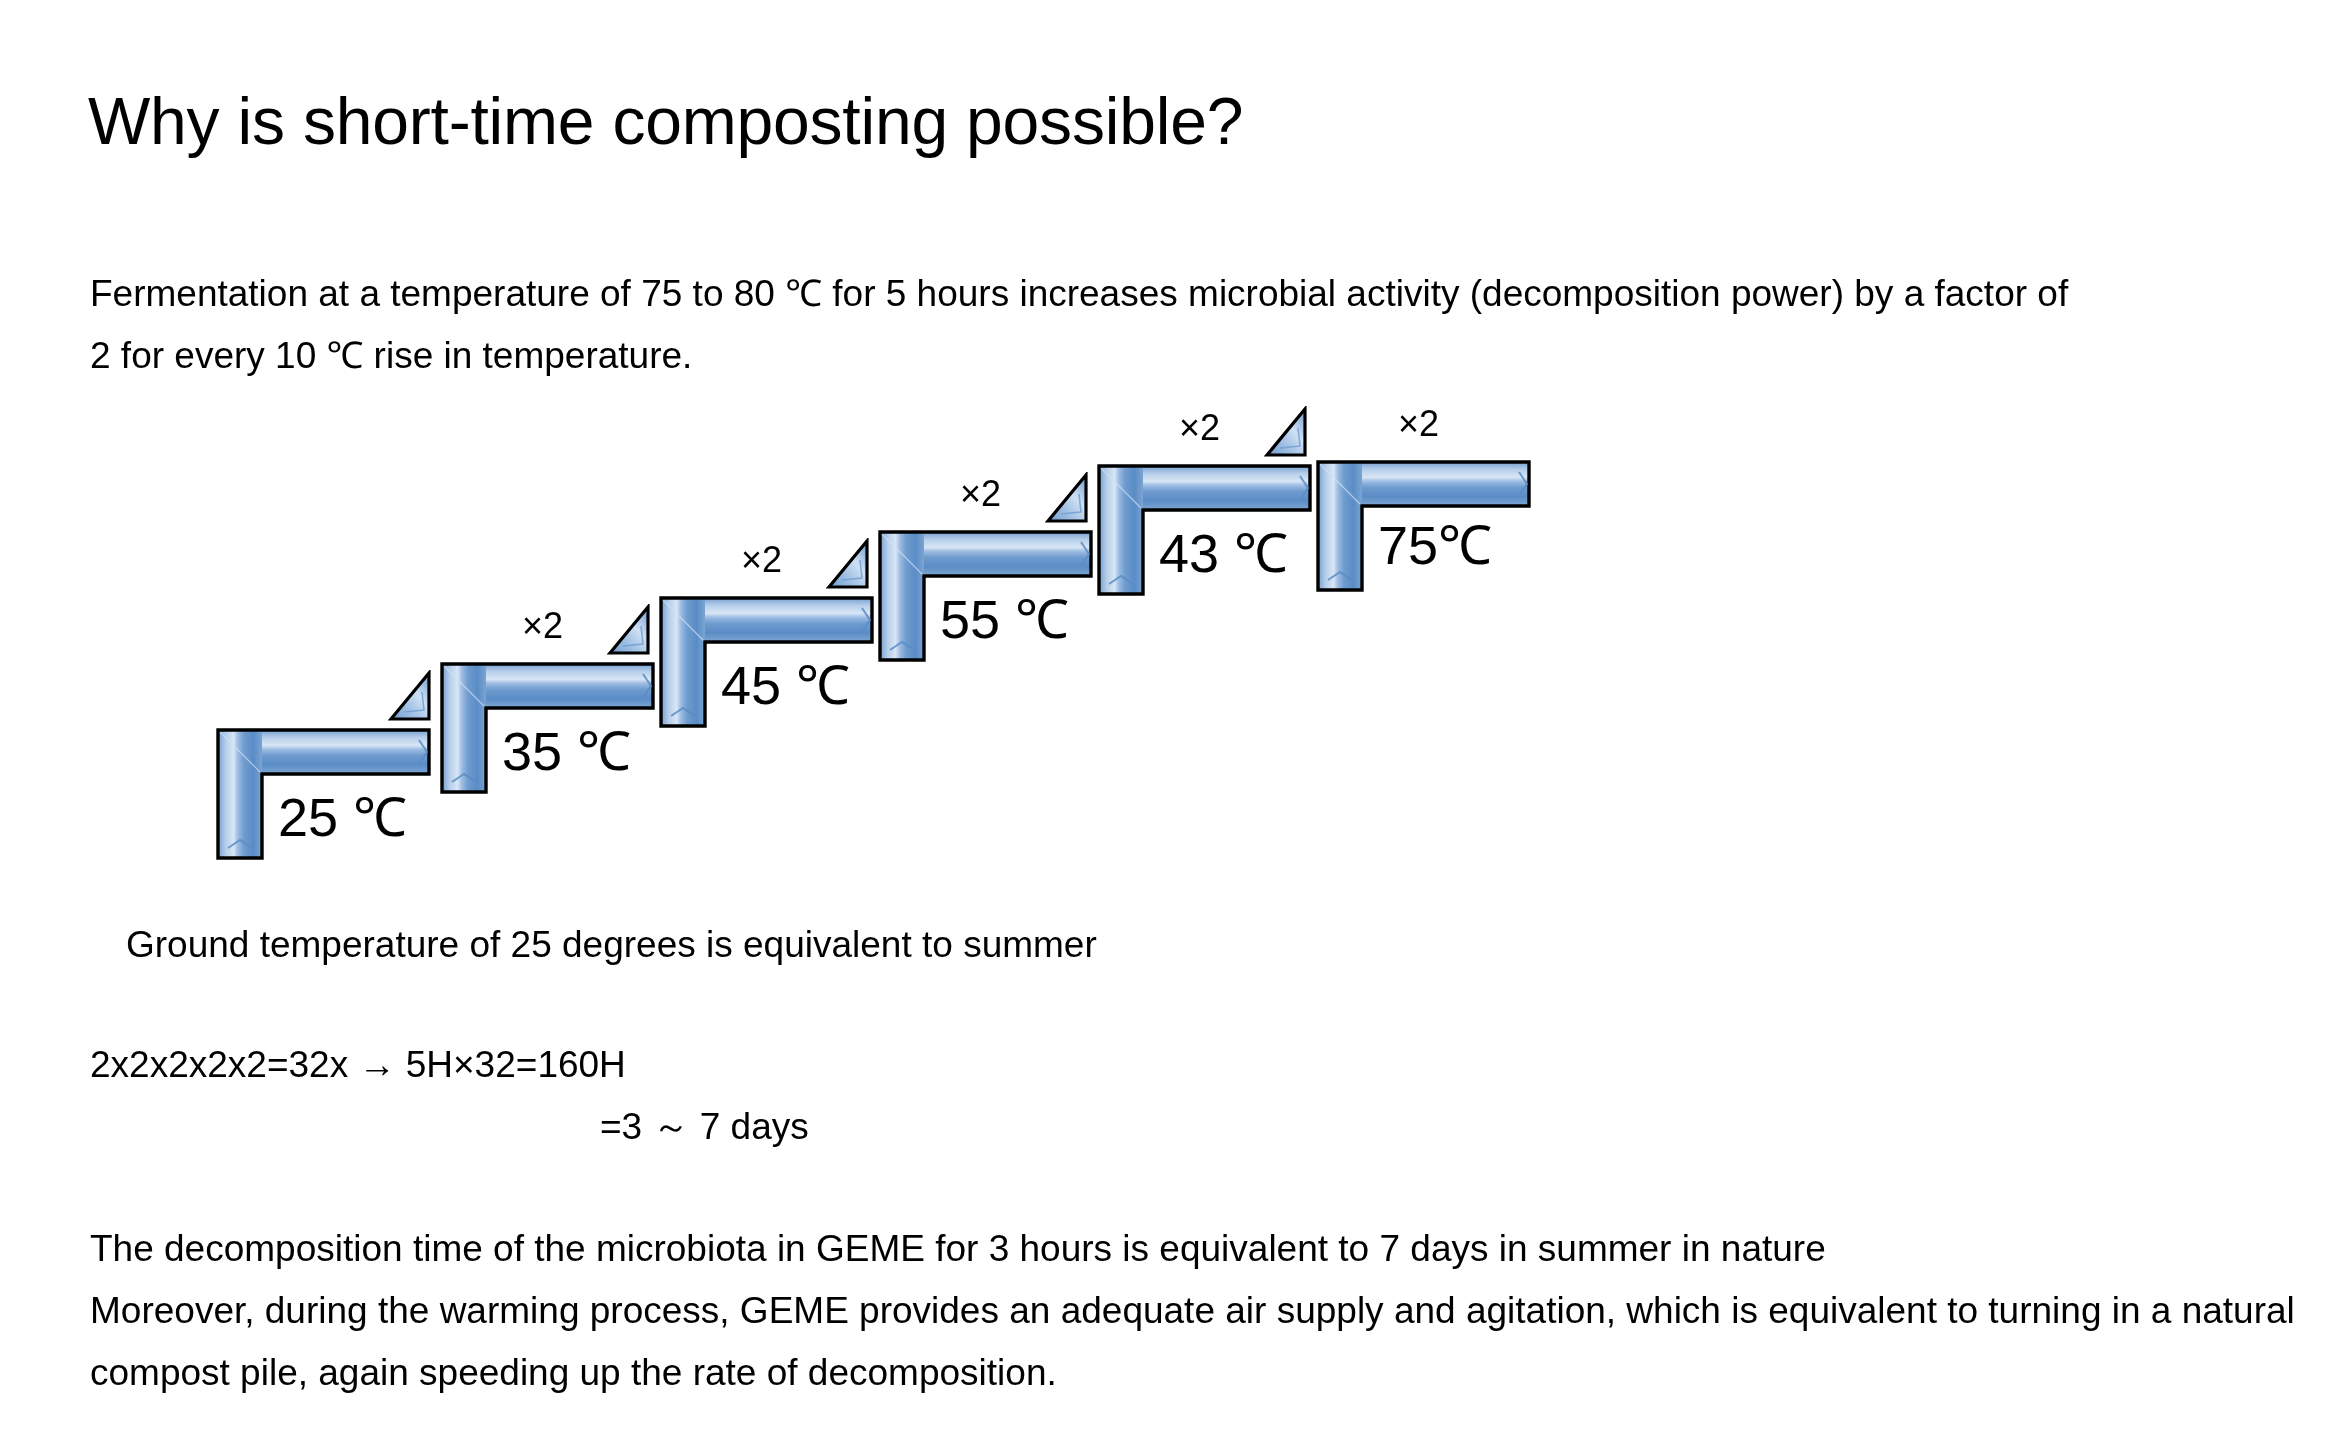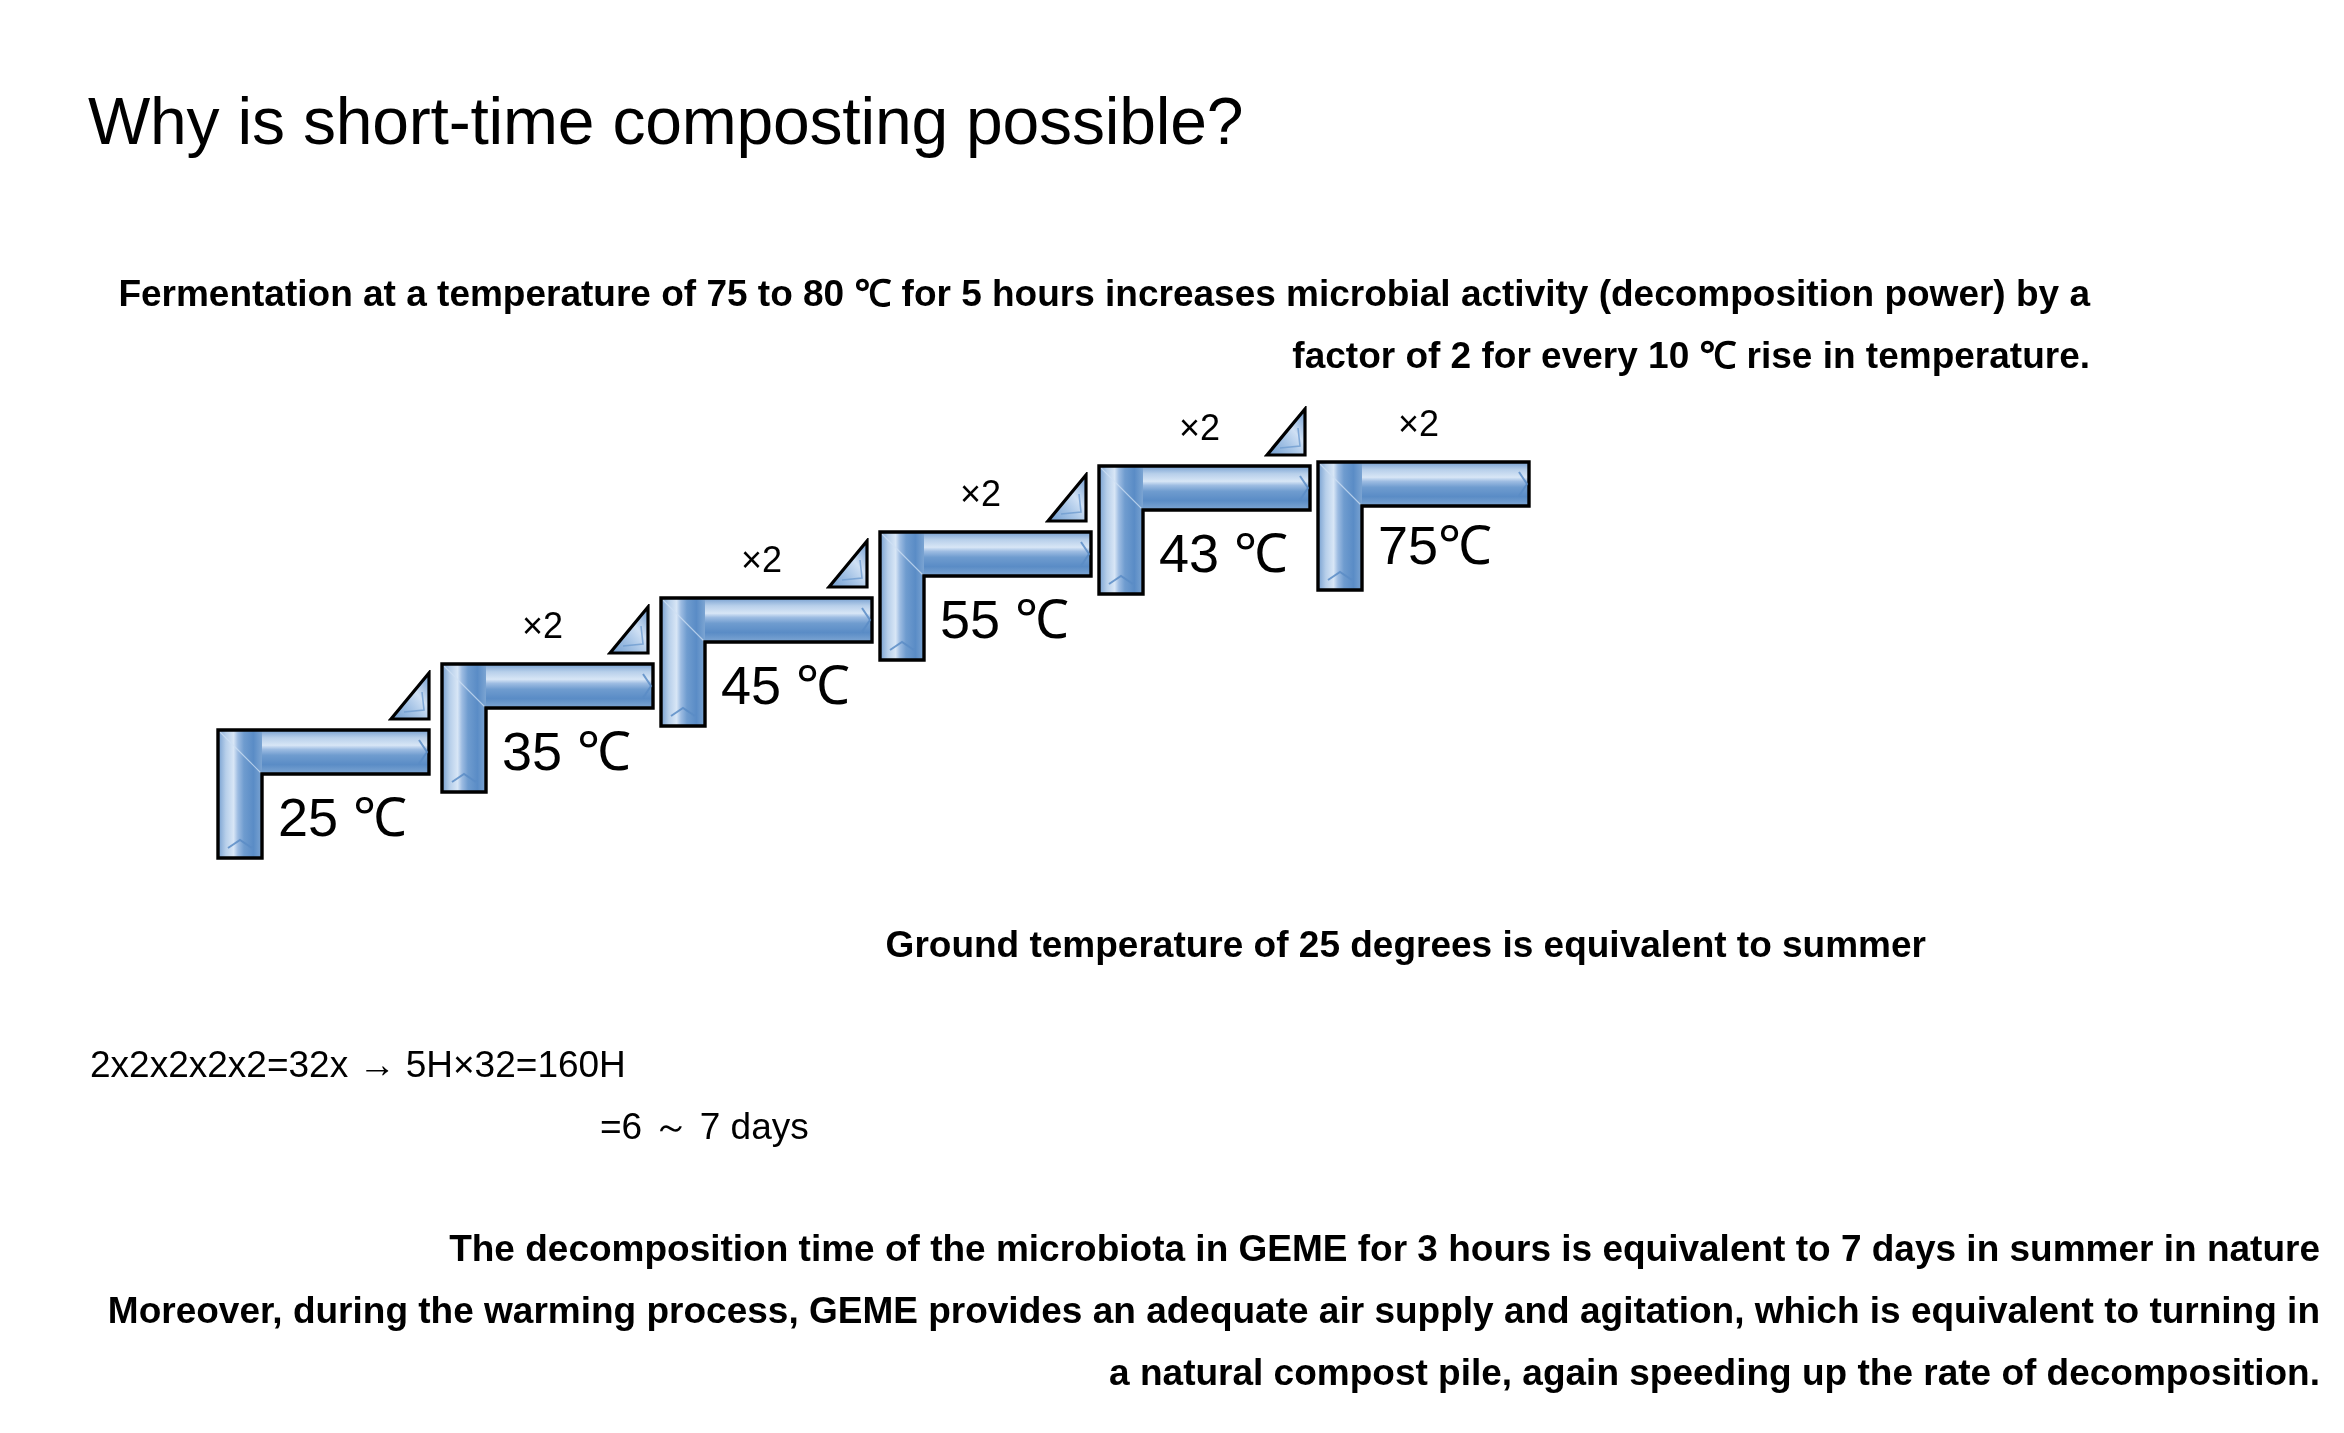--- a/index.html
+++ b/index.html
@@ -35,23 +35,22 @@
     font-weight: 400;
     letter-spacing: -0.2px;
     white-space: nowrap;
   }
 
   
   .para {
     position: absolute;
     font-size: 37px;
     line-height: 62px;
-    font-weight: 700;
+    font-weight: 400;
     white-space: pre-wrap;
-    text-align: right;
   }
 
   #intro-para { left: 90px; top: 263px; width: 2000px; }
   #ground-para { left: 90px; top: 914px; width: 1800px; margin-left: 36px; }
 
   #calc-line-1 {
     position: absolute;
     left: 90px;
     top: 1034px;
     font-size: 37px;
@@ -270,18 +269,18 @@
       <span class="step-label" style="left:62px; top:58px;">75℃</span>
       <span class="x2-label" style="left:82px; top:-54px;">×2</span>
     </div>
 
   </div>
 
   <div class="para" id="ground-para">Ground temperature of 25 degrees is equivalent to summer</div>
 
   <div id="calc-line-1">2x2x2x2x2=32x → 5H×32=160H</div>
 
-  <div id="calc-line-2">=6 ～ 7 days</div>
+  <div id="calc-line-2">=3 ～ 7 days</div>
 
   <div class="para" id="closing-para">The decomposition time of the microbiota in GEME for 3 hours is equivalent to 7 days in summer in nature
 Moreover, during the warming process, GEME provides an adequate air supply and agitation, which is equivalent to turning in a natural compost pile, again speeding up the rate of decomposition.</div>
 
 </div>
 
 </body></html>

